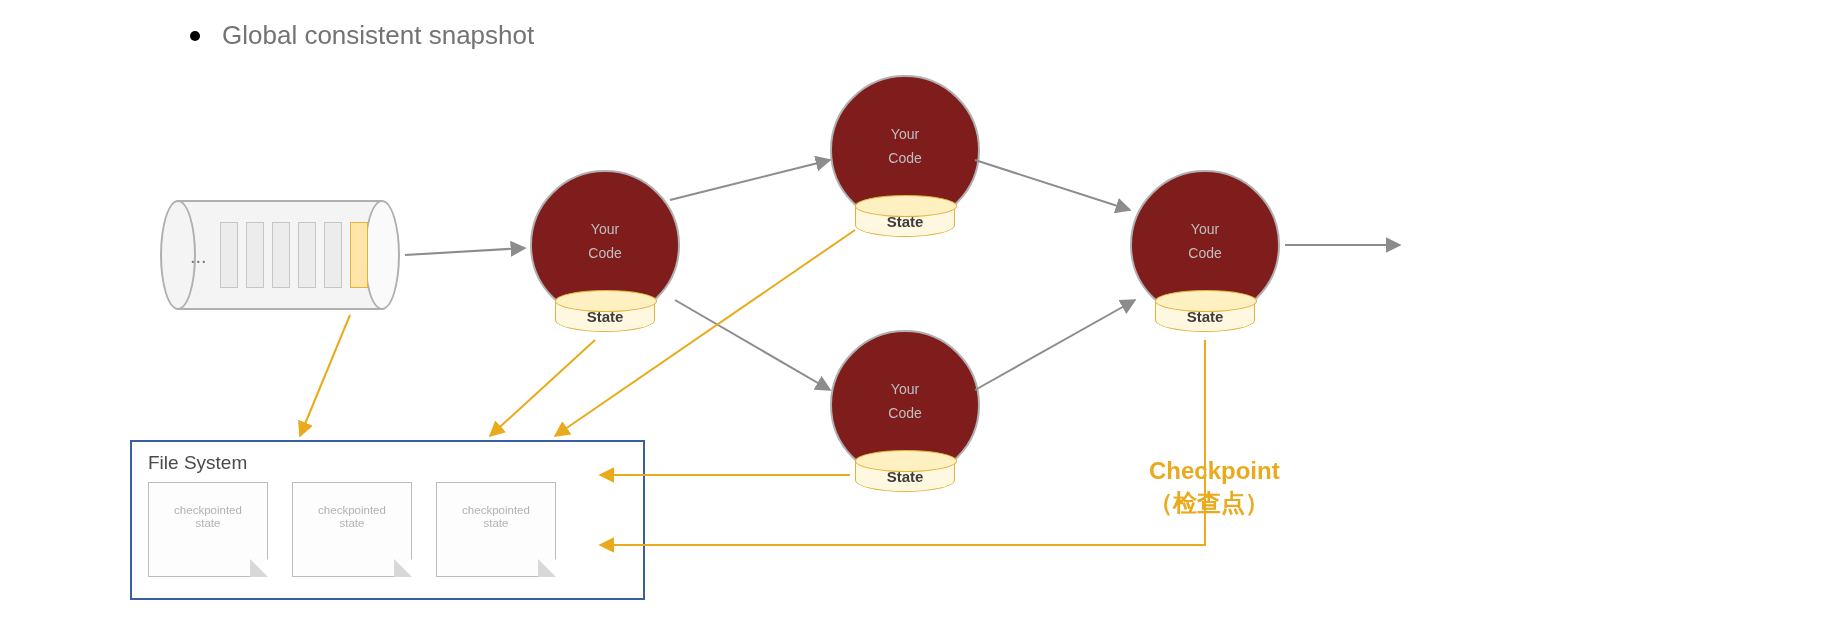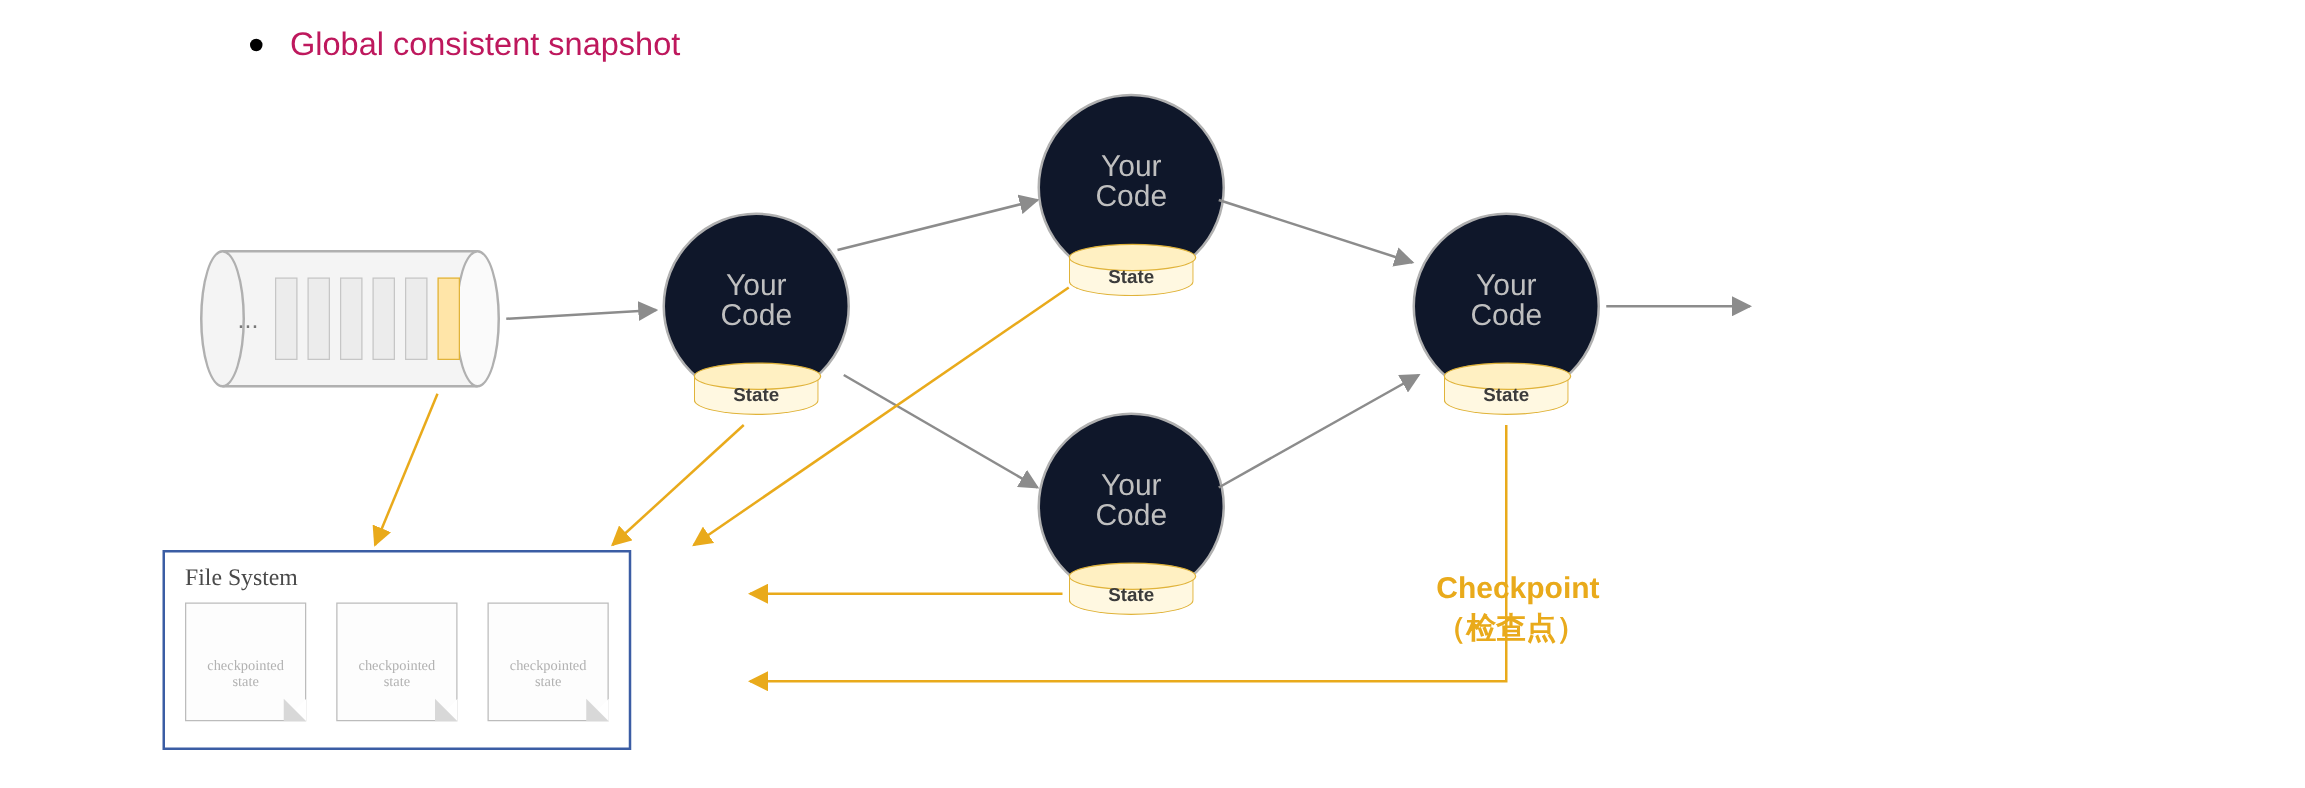--- a/index.html
+++ b/index.html
@@ -9,26 +9,26 @@
     height: 630px;
     background: #ffffff;
     font-family: Arial, "Helvetica Neue", sans-serif;
     position: relative;
     overflow: hidden;
   }
 
   
   .heading-row {
     position: absolute;
-    left: 200px;
+    left: 190px;
     top: 20px;
     display: flex;
     align-items: center;
     font-size: 26px;
-    color: #be185d;
+    color: #737373;
   }
   .heading-row .bullet {
     width: 10px;
     height: 10px;
     border-radius: 50%;
     background: #000;
     margin-right: 22px;
   }
 
   
@@ -92,26 +92,26 @@
     background: #ffe5a8;
     border-color: #e0b33a;
   }
 
   
   .circle-op {
     position: absolute;
     width: 150px;
     height: 150px;
     border-radius: 50%;
-    background: #0f172a;
+    background: #7f1d1d;
     border: 2px solid #b0b0b0;
     box-sizing: border-box;
     color: #bfbfbf;
     text-align: center;
-    font-size: 24px;
+    font-size: 14px;
     line-height: 24px;
     padding-top: 45px;
     font-weight: 500;
   }
   
   .state-disk {
     position: absolute;
     width: 100px;
     height: 46px;
   }
@@ -144,47 +144,46 @@
     font-size: 15px;
     color: #3c3c3c;
     z-index: 4;
   }
 
   
   .fs-box {
     position: absolute;
     left: 130px;
     top: 440px;
-    width: 375px;
+    width: 515px;
     height: 160px;
     border: 2px solid #3b5da4;
     box-sizing: border-box;
     padding: 10px 16px 14px;
-    font-family: Liberation Serif, serif;
   }
   .fs-box .fs-title {
     font-size: 19px;
     color: #4a4a4a;
     margin-bottom: 8px;
   }
   .fs-box .docs {
     display: flex;
     gap: 24px;
   }
   .doc {
     position: relative;
     width: 120px;
     height: 95px;
     border: 1px solid #bcbcbc;
     background: #fdfdfd;
     box-sizing: border-box;
     color: #b2b2b2;
     font-size: 11.5px;
     text-align: center;
-    padding-top: 44px;
+    padding-top: 21px;
     line-height: 13px;
   }
   .doc .corner {
     position: absolute;
     right: -1px;
     bottom: -1px;
     width: 0; height: 0;
     border-style: solid;
     border-width: 0 0 18px 18px;
     border-color: transparent transparent #ffffff transparent;

